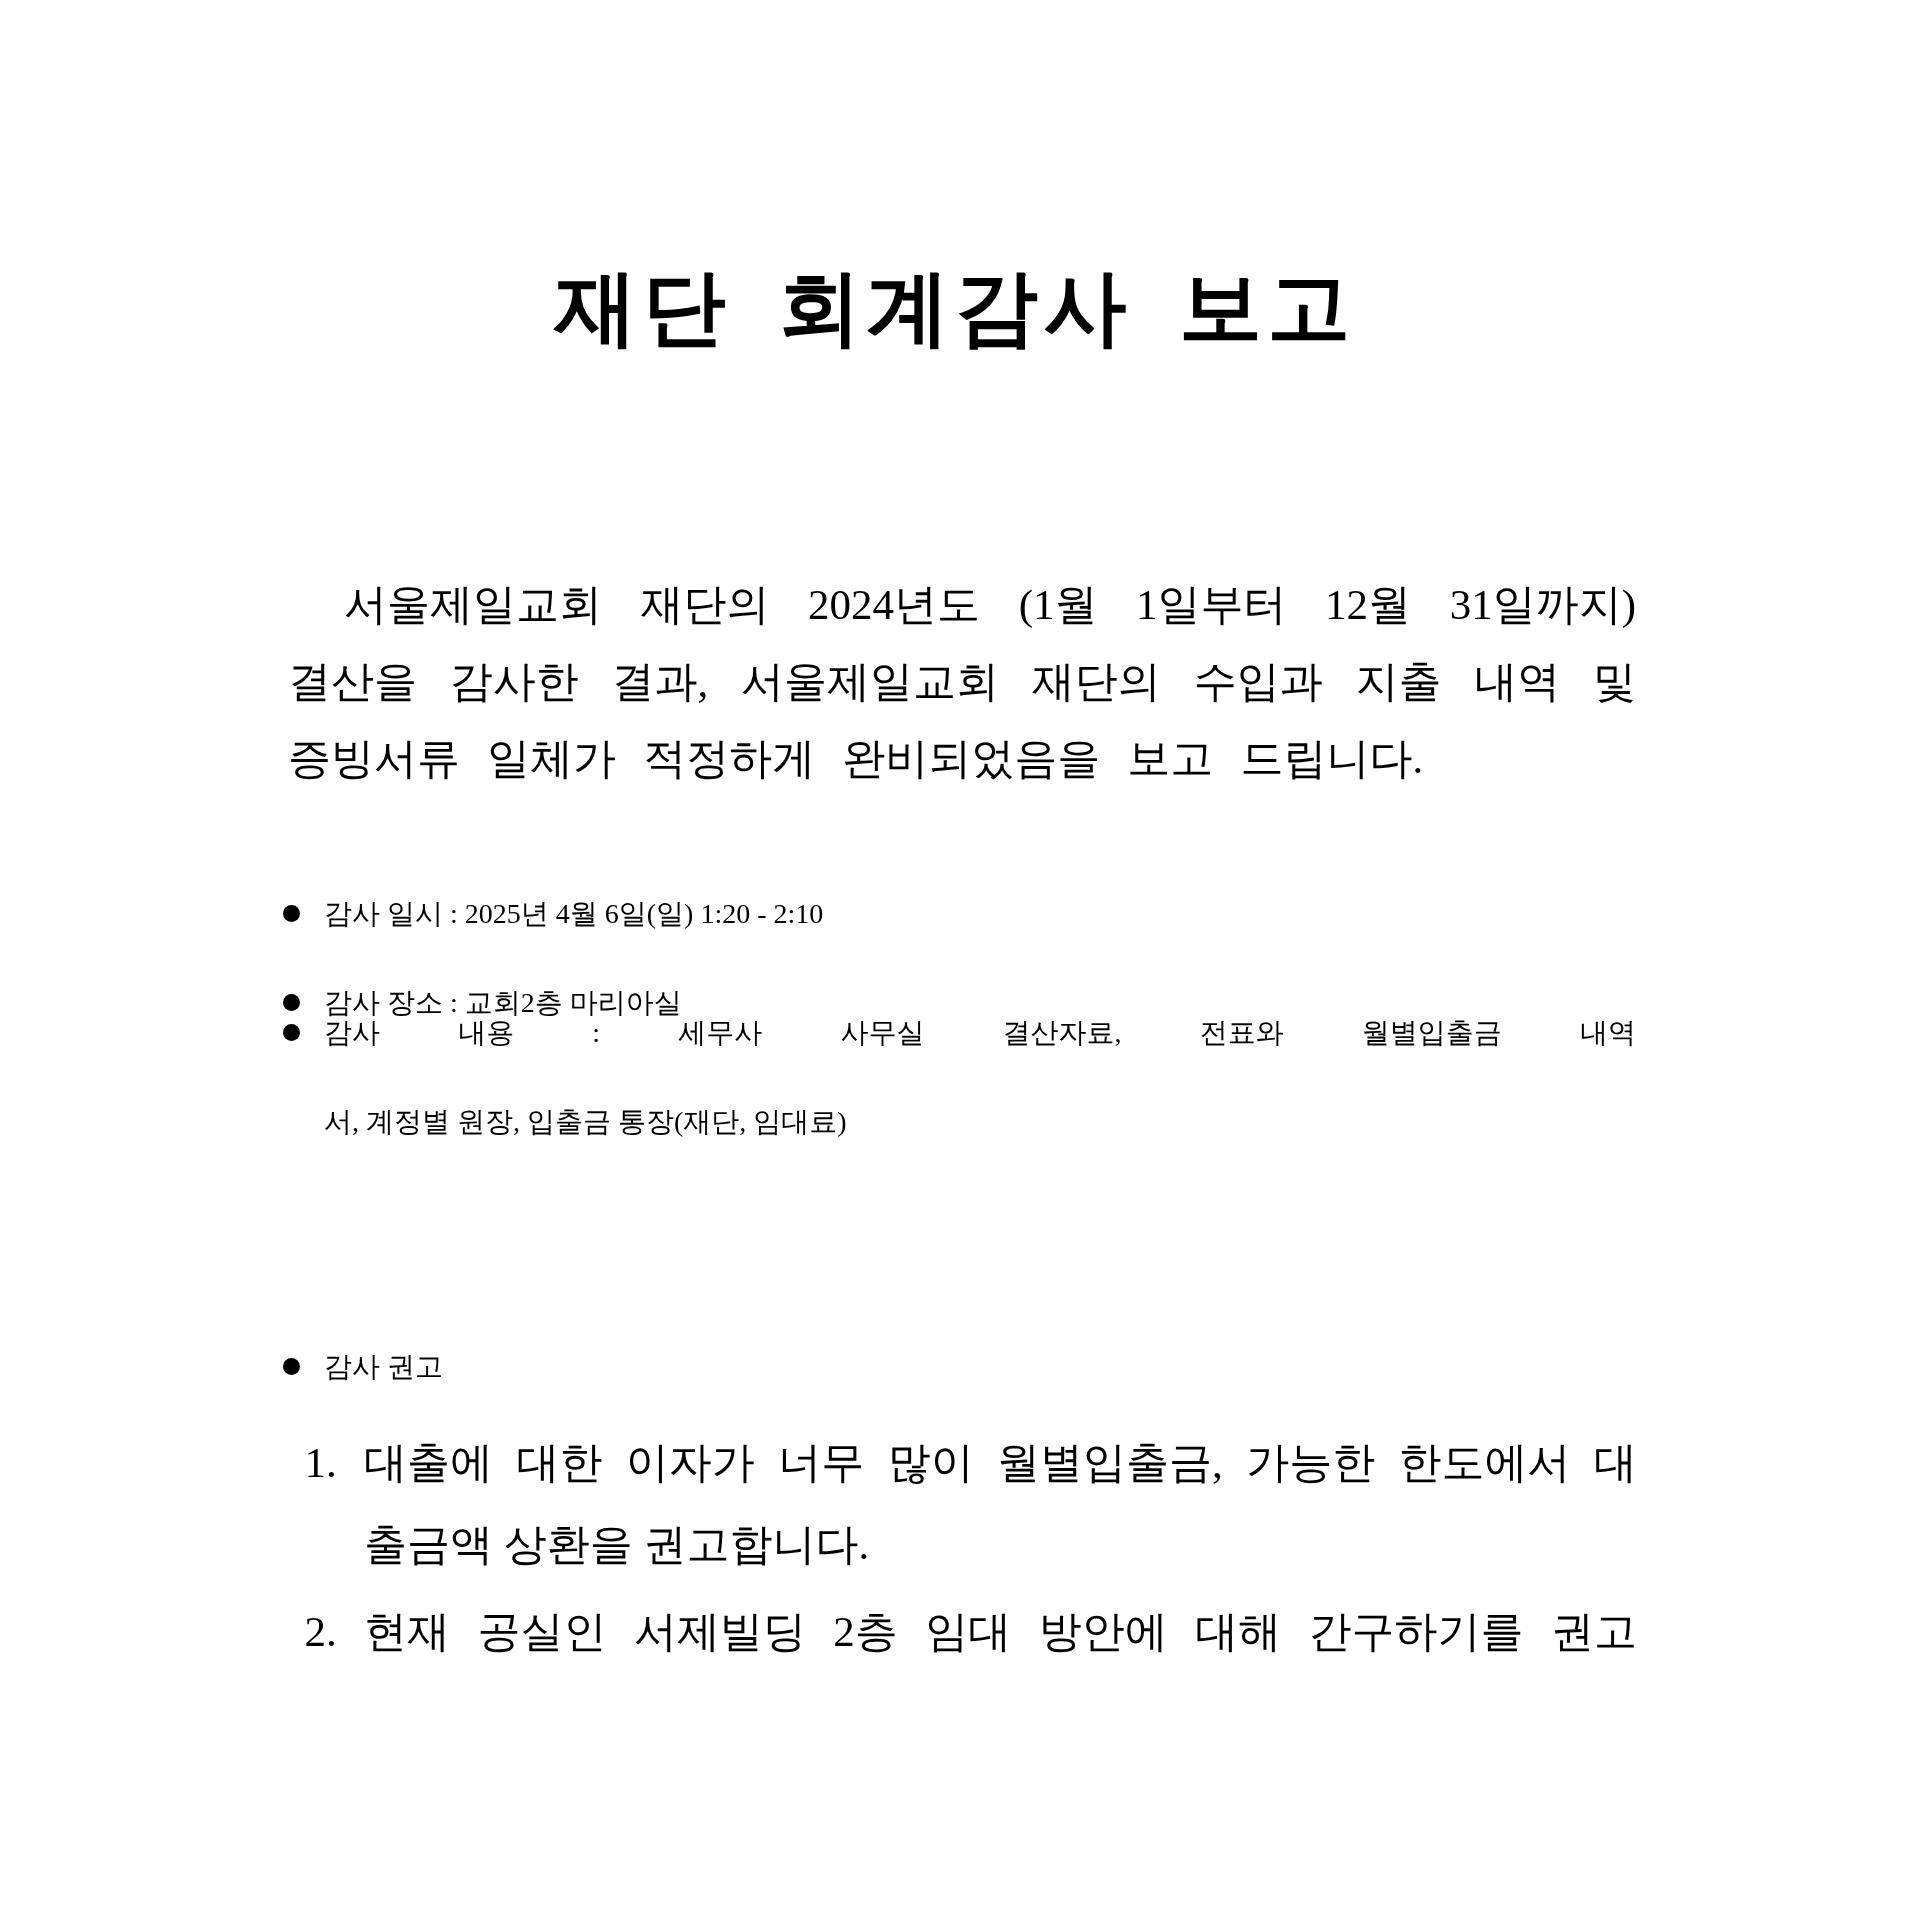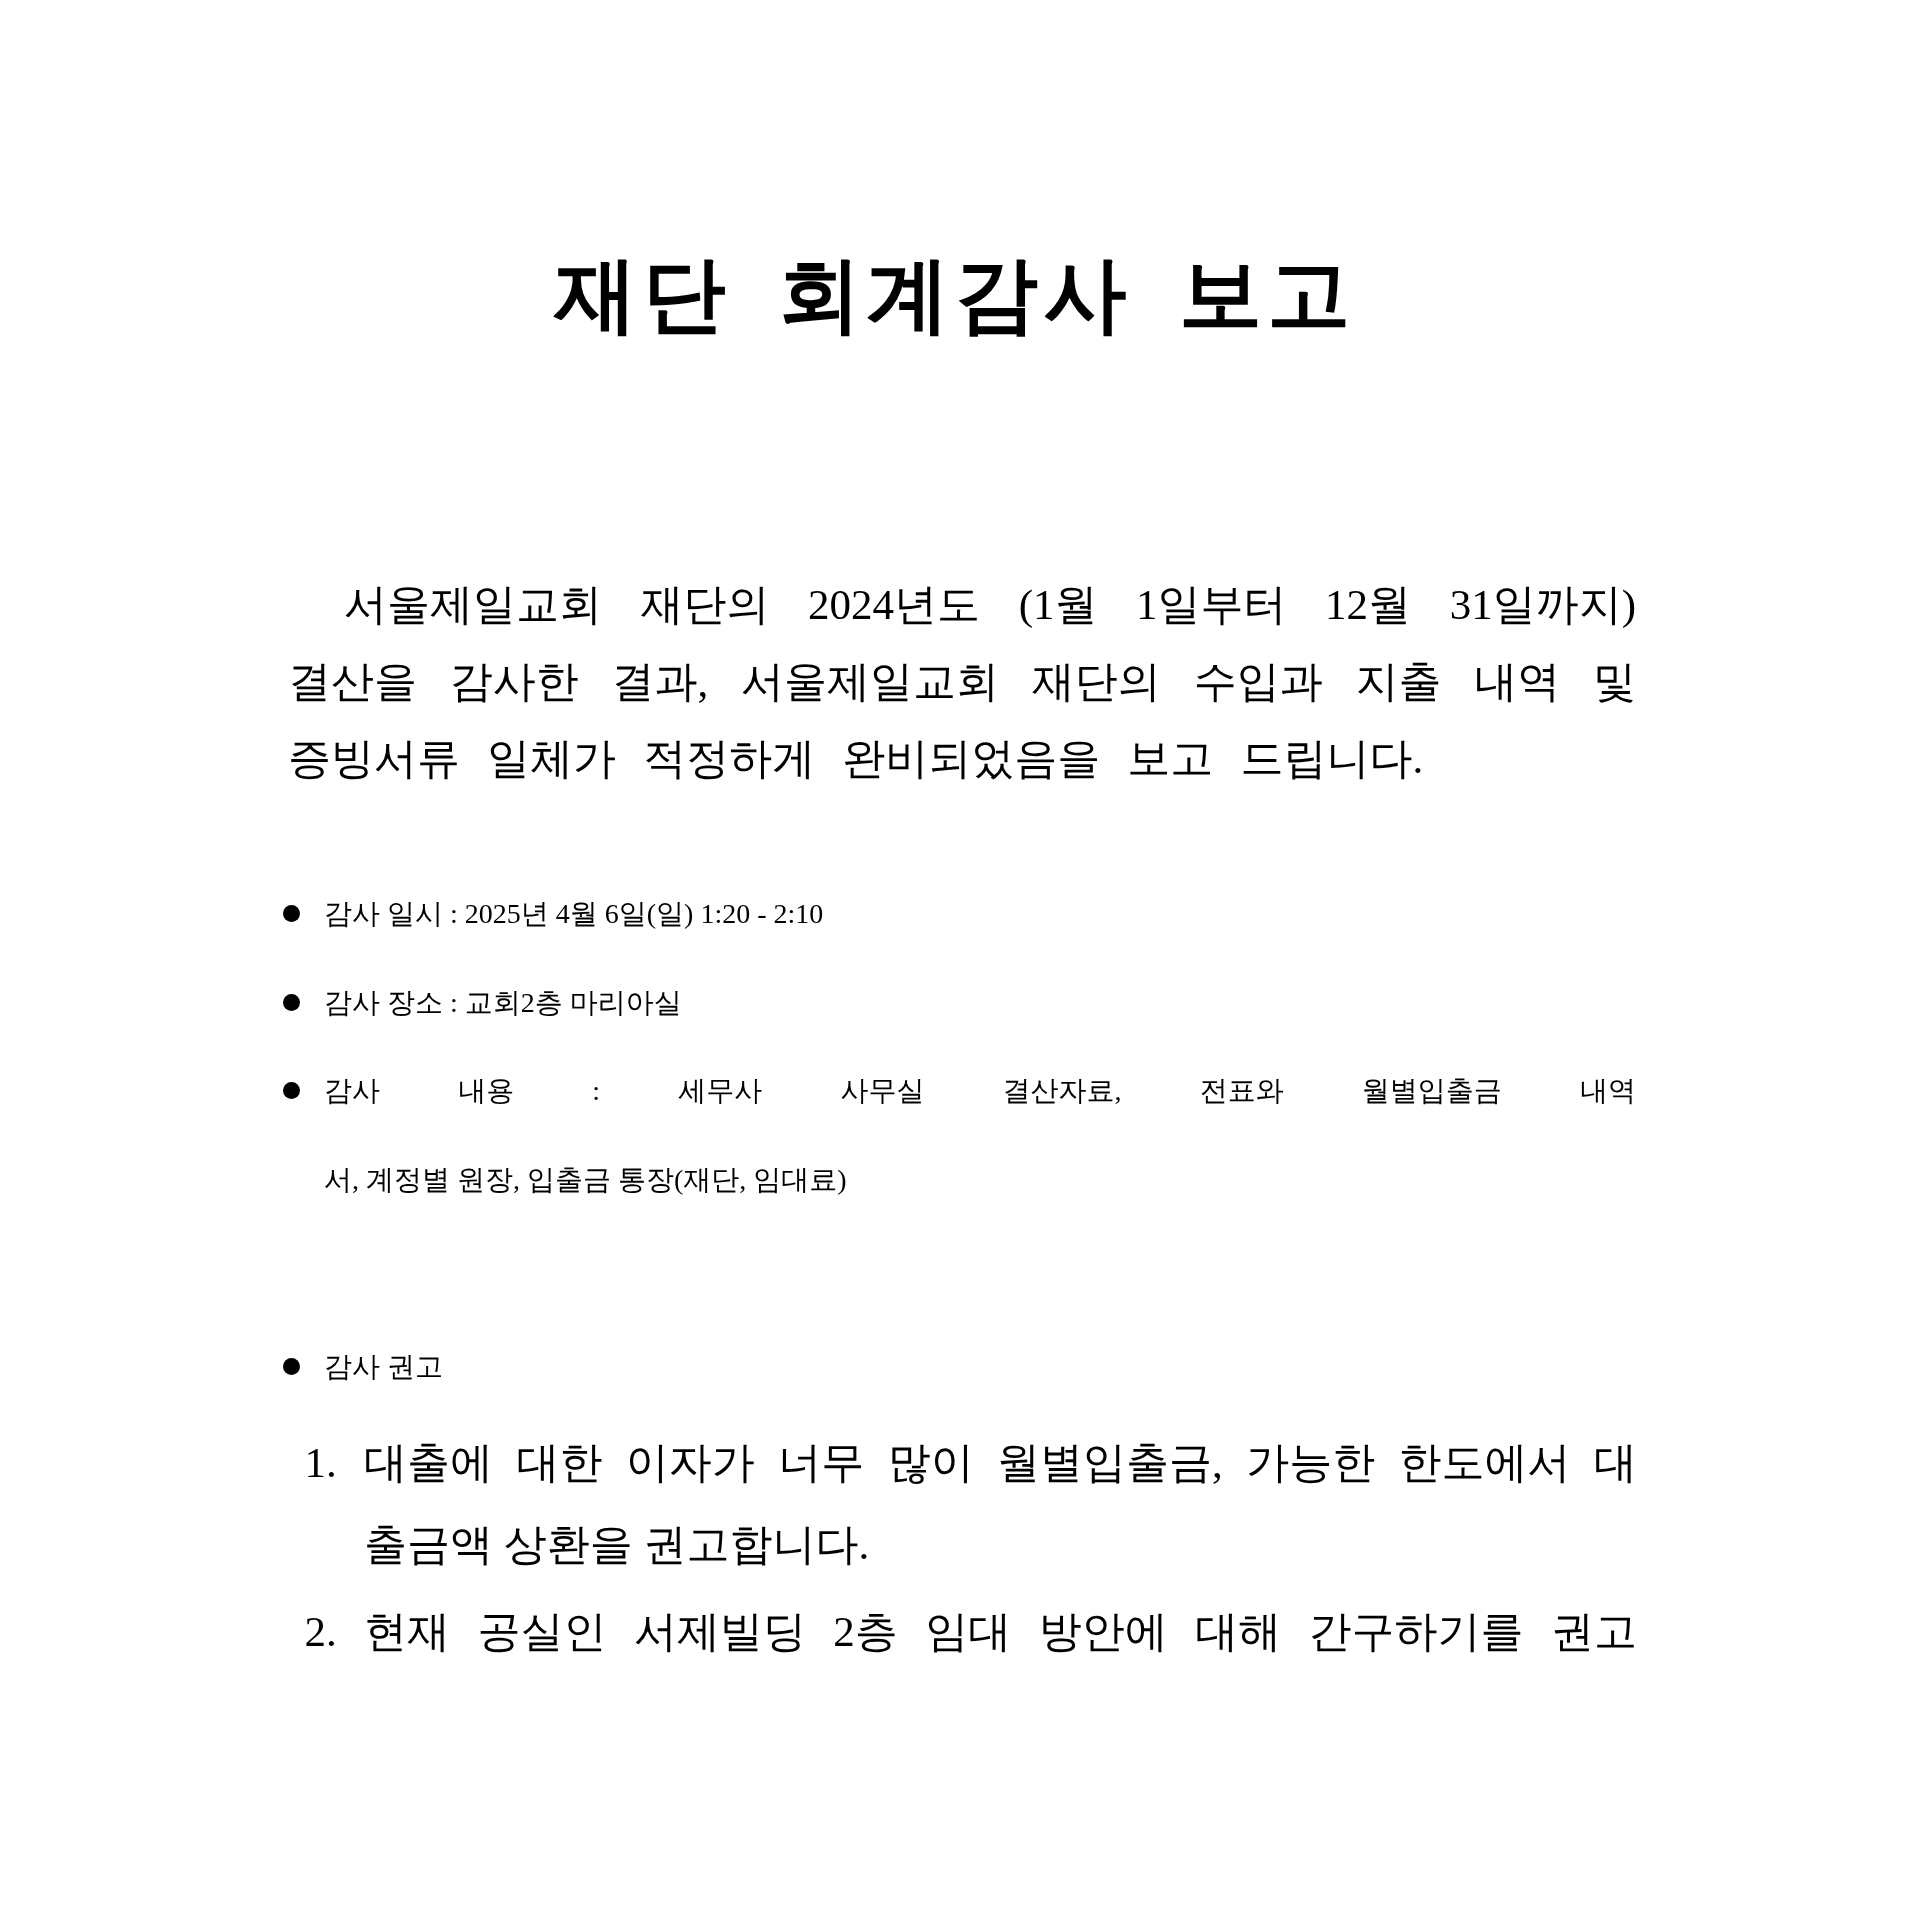--- a/index.html
+++ b/index.html
@@ -8,21 +8,21 @@
     width: 1910px;
     height: 2700px;
     background: #ffffff;
     color: #000000;
     font-family: "Liberation Serif", "DejaVu Serif", serif;
     overflow: hidden;
   }
   .title {
     position: absolute;
     top: 250px; left: 0; right: 0;
-    margin: 0;
+    margin: 13px;
     text-align: center;
     font-size: 83px;
     font-weight: bold;
     letter-spacing: 5.4px;
     word-spacing: 21px;
     line-height: 1.1;
   }
   .intro {
     position: absolute;
     left: 288px; width: 1348px; top: 566px;
@@ -78,21 +78,21 @@
   <div class="bullet-item" style="top:869px">
     <span class="dot"></span>
     <div class="btxt line">감사 일시 : 2025년 4월 6일(일) 1:20 - 2:10</div>
   </div>
 
   <div class="bullet-item" style="top:958px">
     <span class="dot"></span>
     <div class="btxt line">감사 장소 : 교회2층 마리아실</div>
   </div>
 
-  <div class="bullet-item" style="top:1046px">
+  <div class="bullet-item" style="top:988px">
     <span class="dot"></span>
     <div class="btxt">
       <div class="line j">감사 내용 : 세무사 사무실 결산자료, 전표와 월별입출금 내역</div>
       <div class="line">서, 계정별 원장, 입출금 통장(재단, 임대료)</div>
     </div>
   </div>
 
   <div class="bullet-item" style="top:1322px">
     <span class="dot"></span>
     <div class="btxt line">감사 권고</div>

